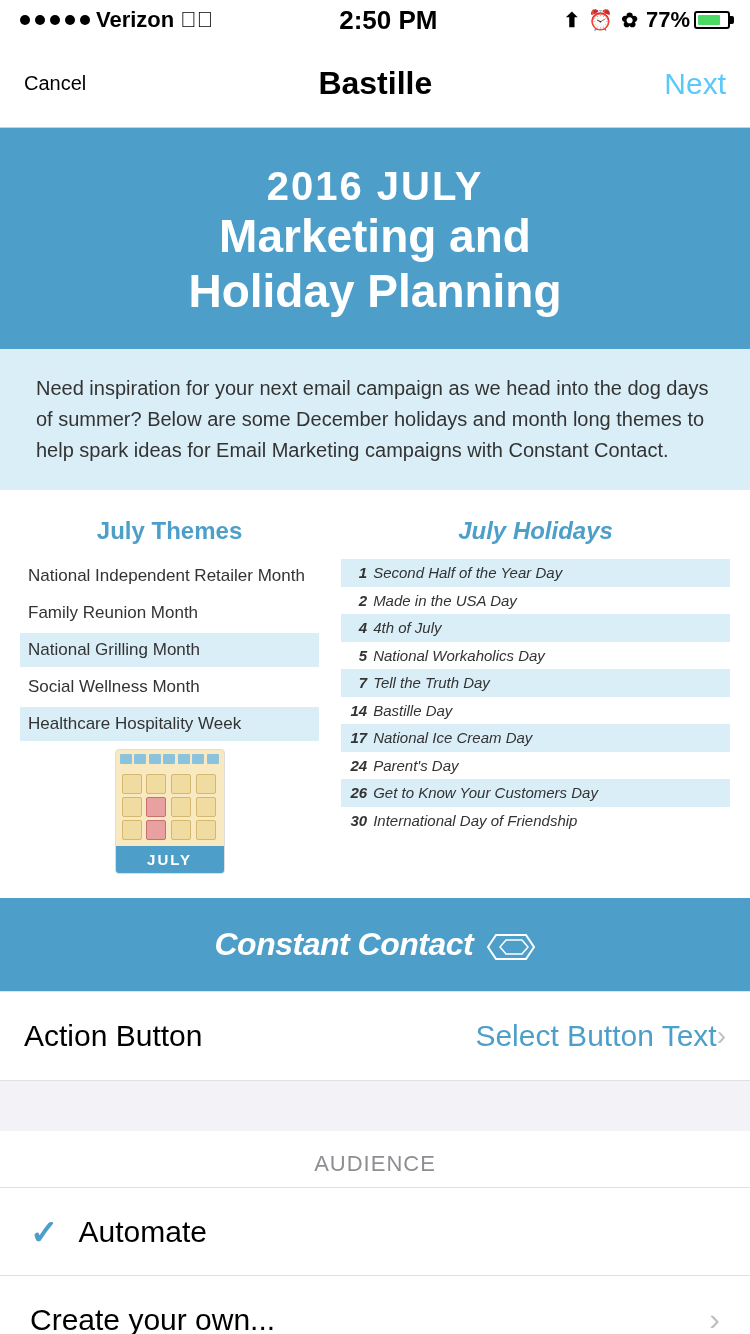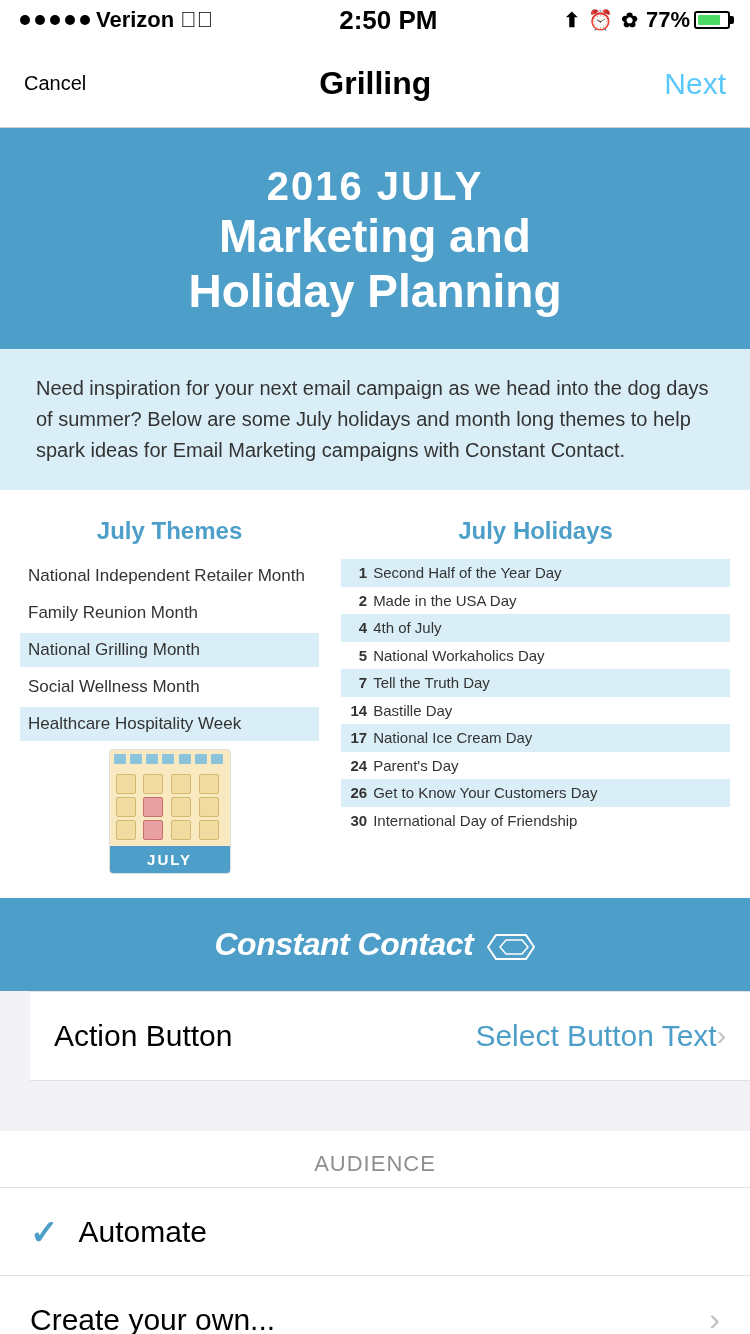--- a/index.html
+++ b/index.html
@@ -94,20 +94,21 @@
       padding: 24px 20px;
       display: flex;
       gap: 22px;
     }
 
     .left-col {
       flex: 1;
     }
     .right-col {
       flex: 1.3;
+      font-style: italic;
     }
 
     .section-heading {
       font-size: 24px;
       font-weight: 700;
       color: #4d9fc9;
       margin-bottom: 14px;
       text-align: center;
     }
 
@@ -124,21 +125,21 @@
     
     .calendar-wrapper {
       margin-top: 8px;
       display: flex;
       justify-content: center;
     }
     .calendar {
       background: #f9e9c0;
       border: 1px solid #ddd;
       border-radius: 4px;
-      width: 122px;
+      width: 110px;
       overflow: hidden;
     }
     .calendar-top {
       display: grid;
       grid-template-columns: repeat(7, 1fr);
       gap: 2px;
       padding: 4px;
     }
     .cal-cell {
       width: 12px;
@@ -208,21 +209,20 @@
     
     .action-row {
       background: #fff;
       display: flex;
       align-items: center;
       justify-content: space-between;
       padding: 0 24px;
       height: 90px;
       border-top: 1px solid #e0e0e0;
       border-bottom: 1px solid #e0e0e0;
-      margin-left: 30px;
     }
     .action-label {
       font-size: 30px;
       color: #000;
       font-weight: 400;
     }
     .action-value {
       display: flex;
       align-items: center;
       color: #4d9fc9;
@@ -305,35 +305,35 @@
       <span class="battery-pct">77%</span>
       <div class="battery-icon">
         <div class="battery-fill"></div>
       </div>
     </div>
   </div>
 </div>
 
 <div class="nav-bar">
   <span class="nav-cancel">Cancel</span>
-  <span class="nav-title">Grilling</span>
+  <span class="nav-title">Bastille</span>
   <span class="nav-next">Next</span>
 </div>
 
 <div class="email-preview">
 
   <div class="email-header">
     <div class="email-header-year">2016 JULY</div>
     <div class="email-header-subtitle">
       <span>Marketing and</span><br>
       <span>Holiday Planning</span>
     </div>
   </div>
 
-  <div class="email-body-intro">Need inspiration for your next email campaign as we head into the dog days of summer? Below are some July holidays and month long themes to help spark ideas for Email Marketing campaigns with Constant Contact.</div>
+  <div class="email-body-intro">Need inspiration for your next email campaign as we head into the dog days of summer? Below are some December holidays and month long themes to help spark ideas for Email Marketing campaigns with Constant Contact.</div>
 
   <div class="email-content">
 
     <div class="left-col">
       <div class="section-heading">July Themes</div>
       <div>
         <div class="theme-item">National Independent Retailer Month</div>
         <div class="theme-item">Family Reunion Month</div>
         <div class="theme-item highlighted">National Grilling Month</div>
         <div class="theme-item">Social Wellness Month</div>

